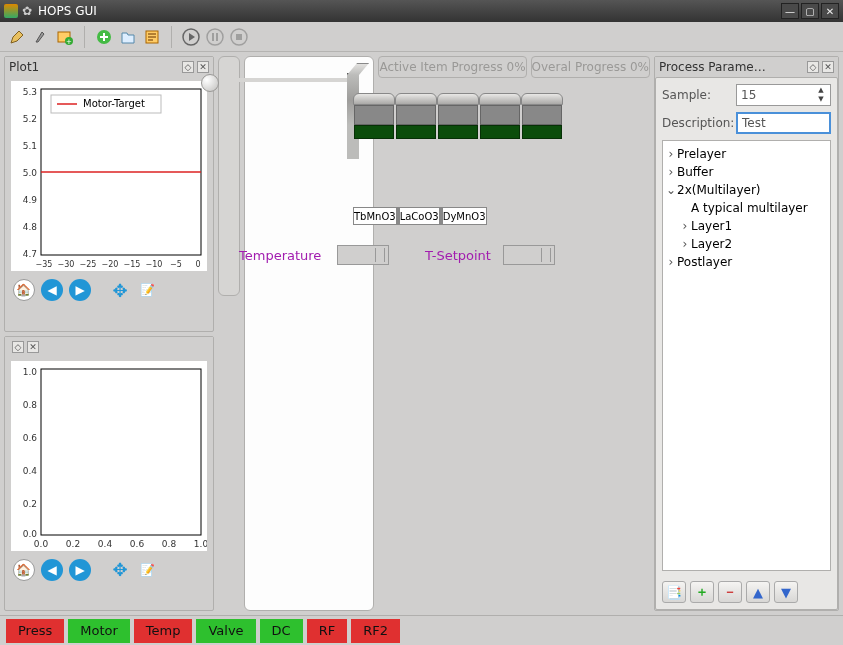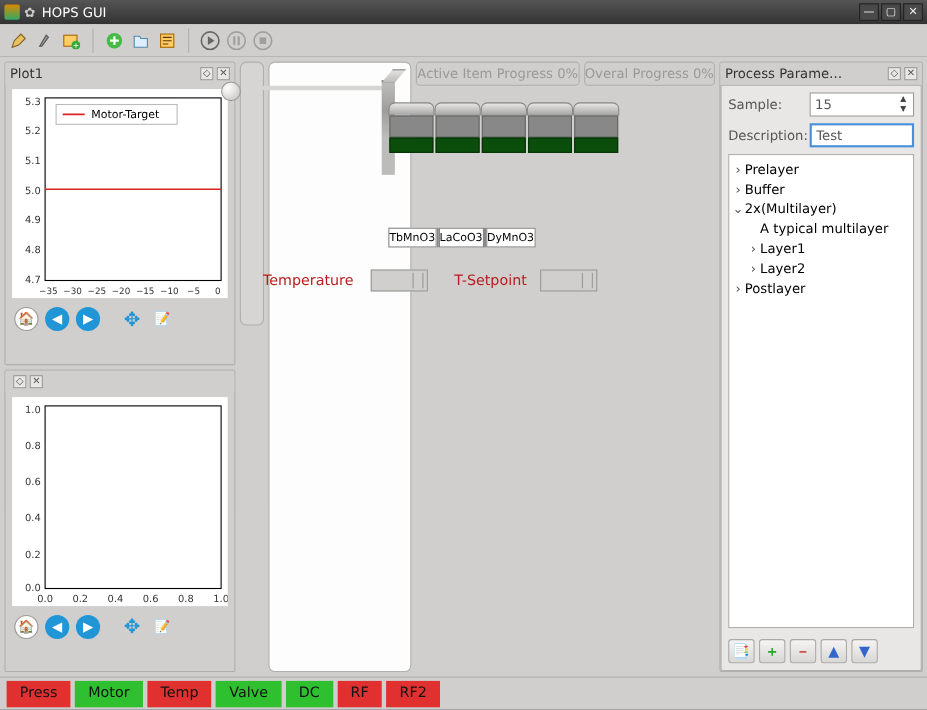--- a/index.html
+++ b/index.html
@@ -191,21 +191,21 @@
     display:flex;align-items:center;justify-content:center;
   }
   .cassette-labels{
     position:absolute;top:150px;left:128px;right:18px;
     display:flex;justify-content:space-between;padding:0 6px;
   }
   .readout-row{
     position:absolute;
     left:20px;
     display:flex;align-items:center;gap:8px;
-    font-size:13px;color:#b91c1c;
+    font-size:13px;color:#a21caf;
   }
   .readout-box{
     width:52px;height:20px;background:#d0cfce;border:1px solid #999;
     position:relative;
   }
   .readout-box::after{
     content:"";position:absolute;right:3px;top:2px;bottom:2px;width:8px;
     border-left:1px solid #999;border-right:1px solid #999;
   }
   .log-panel{
@@ -478,21 +478,21 @@
         <div class="cassette-labels">
           <div class="cassette-label">TbMnO3</div>
           <div class="cassette-label"></div>
           <div class="cassette-label">LaCoO3</div>
           <div class="cassette-label"></div>
           <div class="cassette-label">DyMnO3</div>
         </div>
         <div class="readout-row" style="top:188px;">
           <span style="width:90px">Temperature</span>
           <div class="readout-box"></div>
-          <span style="width:70px;margin-left:16px">T-Setpoint</span>
+          <span style="width:70px;margin-left:28px">T-Setpoint</span>
           <div class="readout-box"></div>
         </div>
       </div>
       <div class="log-panel"></div>
       <div class="progress-bar">
           <span>Active Item Progress 0%</span>
         </div>
       <div class="progress-bar">
           <span>Overal Progress 0%</span>
         </div>

